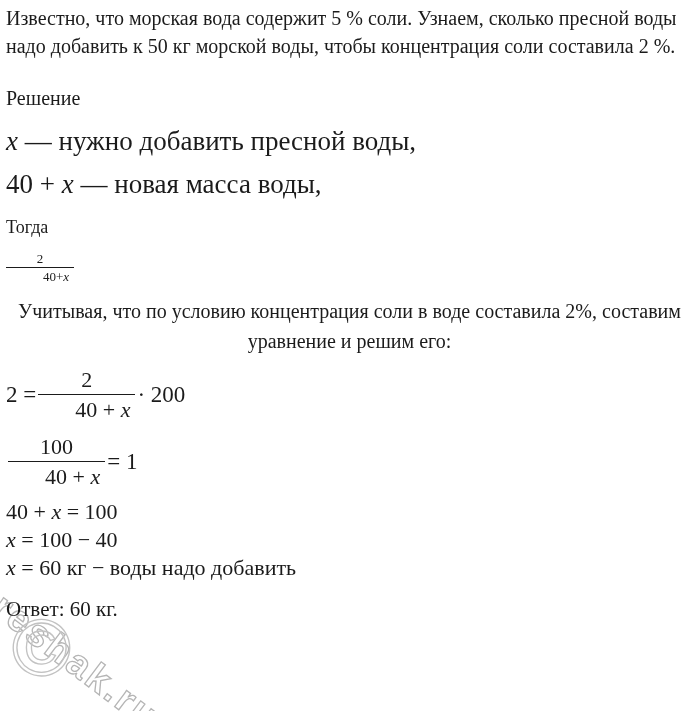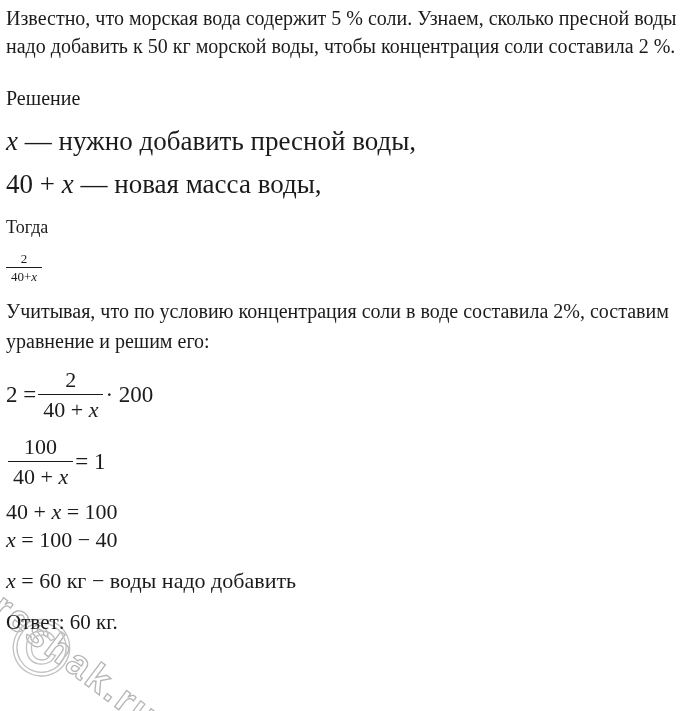--- a/index.html
+++ b/index.html
@@ -31,35 +31,35 @@
   .frac {
     display: inline-block;
     vertical-align: middle;
     text-align: center;
   }
   .frac .num {
     display: block;
     padding: 0 5px 1px 5px;
     border-bottom: 1.4px solid #1b1b1b;
   }
-  .frac .den { display: block; padding: 1px 5px 0 5px; }
+  .frac .den { display: block; padding: 1px 5px 0 5px; margin-left: 32px; }
   .frac-small { font-size: 13px; line-height: 15px; vertical-align: -9px; }
-  .condition { margin-top: 12px; font-size: 20px; line-height: 30px; }
+  .condition { margin-top: 12px; font-size: 20px; line-height: 30px; text-align: center; }
   .eq-display {
     margin-top: 10px;
     font-size: 23px;
     line-height: 28px;
     display: flex;
     align-items: center;
   }
   .eq-display .frac { font-size: 22px; line-height: 27px; margin: 0 2px; }
   .eq-line { font-size: 22px; line-height: 28px; }
   .eq3 { margin-top: 8px; }
   .eq4 { margin-top: 0; }
-  .eq5 { margin-top: 13px; }
+  .eq5 { }
   .answer { margin-top: 13px; font-size: 21px; line-height: 28px; }
   
   .watermark-text {
     position: absolute;
     left: 10px; top: 585px;
     z-index: 1;
     font-family: "Liberation Sans", sans-serif;
     font-weight: bold;
     font-size: 38px;
     letter-spacing: 3px;

